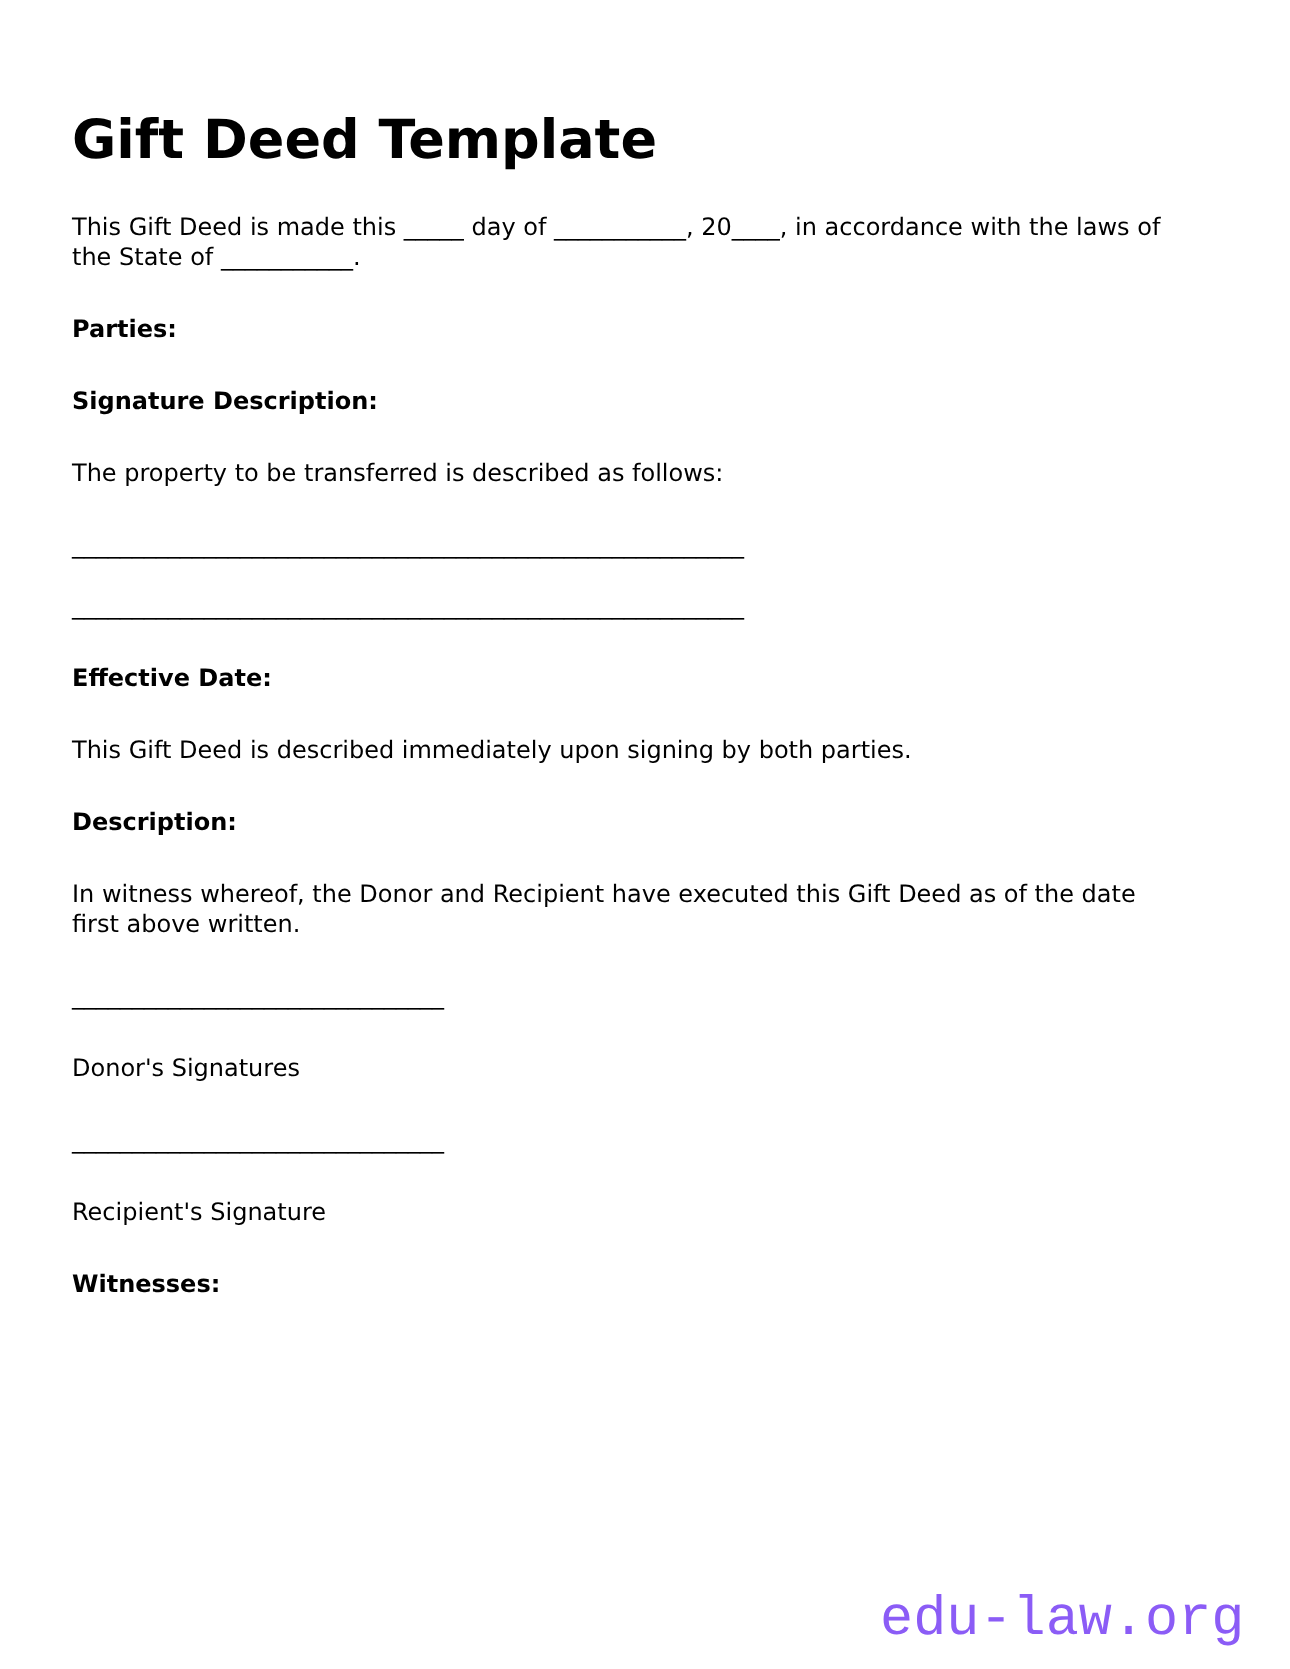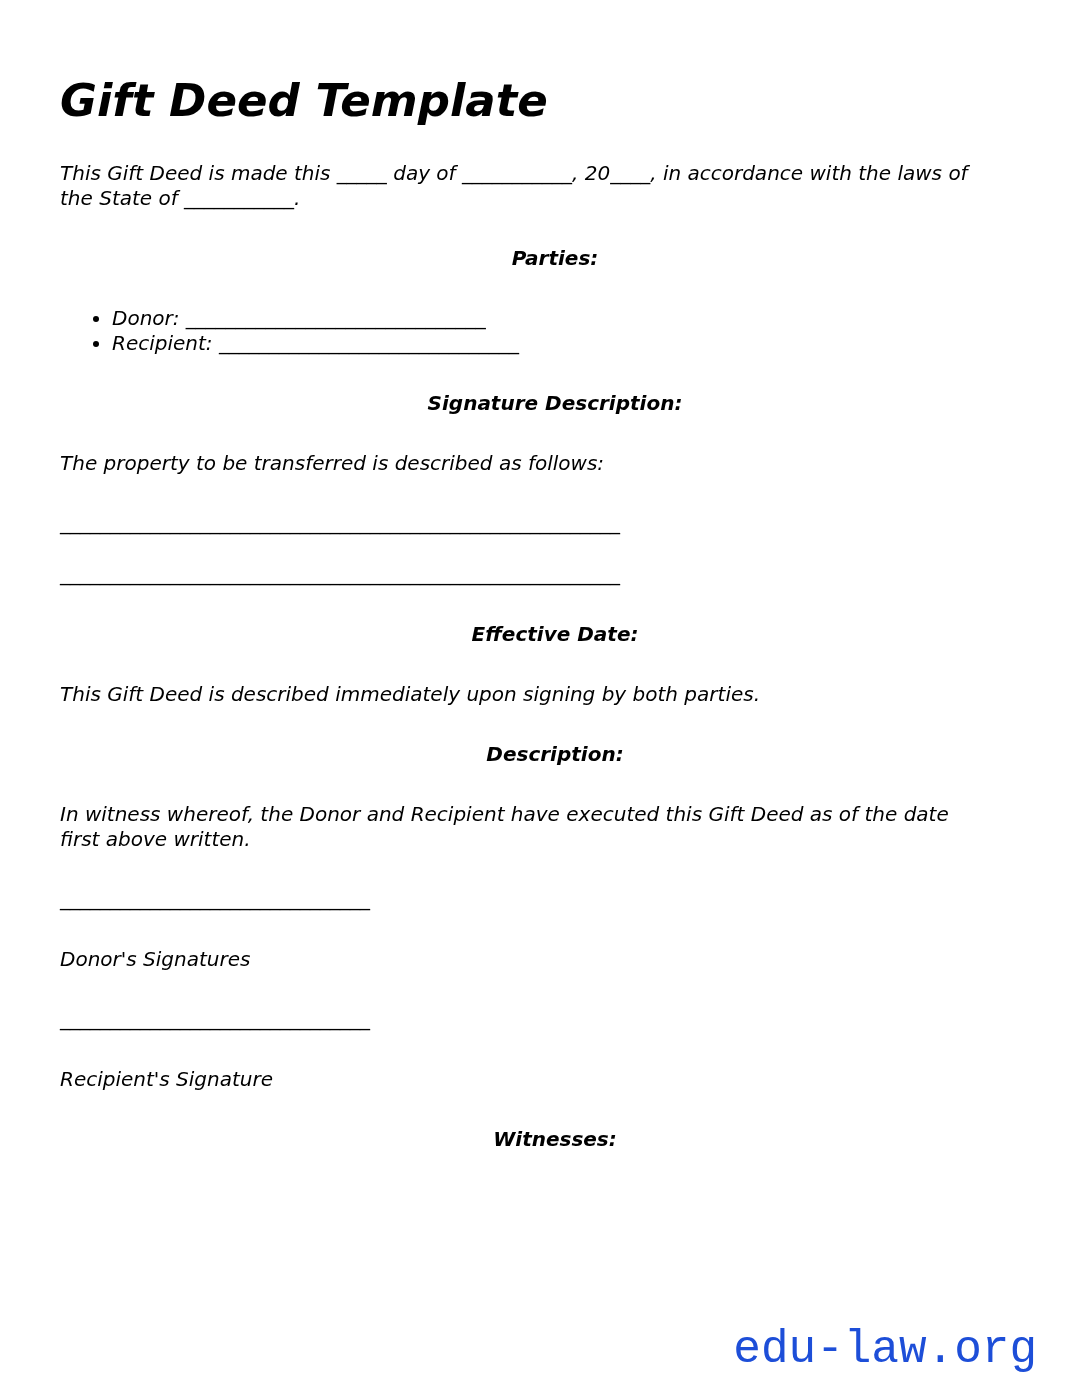--- a/index.html
+++ b/index.html
@@ -10,74 +10,69 @@
     position: relative;
     overflow: hidden;
     font-family: "DejaVu Sans", sans-serif;
     font-size: 20px;
     color: #000000;
   }
   .page {
     position: absolute;
     top: 0; left: 0;
     width: 990px;
-    padding: 53px 25px 0 60px;
-    font-style: italic;
+    padding: 69px 25px 0 60px;
   }
   h1 {
     font-size: 45px;
     line-height: 50px;
     font-weight: bold;
     margin: 23px 0 26px 0;
     letter-spacing: 0;
   }
   p {
     margin: 35px 0;
     line-height: 25px;
     white-space: pre-line;
   }
-  .b { font-weight: bold; text-align: center; }
+  .b { font-weight: bold; }
   ul, ol {
     margin: 20px 0;
     padding-left: 52px;
   }
   li {
     line-height: 25px;
     white-space: pre-line;
   }
   .blank-row {
     margin: 26px 0;
   }
   .watermark {
     position: absolute;
     right: 38px;
     bottom: 18px;
     font-family: "Liberation Mono", monospace;
     font-size: 46px;
     line-height: 1;
-    color: #1d4ed8;
+    color: #8b5cf6;
     white-space: nowrap;
   }
 </style>
 </head>
 <body>
 
 <div class="page">
 
   <h1>Gift Deed Template</h1>
 
   <p>This Gift Deed is made this _____ day of ___________, 20____, in accordance with the laws of
 the State of ___________.</p>
 
   <p class="b">Parties:</p>
 
-  <ul>
-    <li>Donor: ______________________________</li>
-    <li>Recipient: ______________________________</li>
-  </ul>
 
   <p class="b">Signature Description:</p>
 
   <p>The property to be transferred is described as follows:</p>
 
   <p class="blank-row">________________________________________________________</p>
 
   <p class="blank-row">________________________________________________________</p>
 
 

